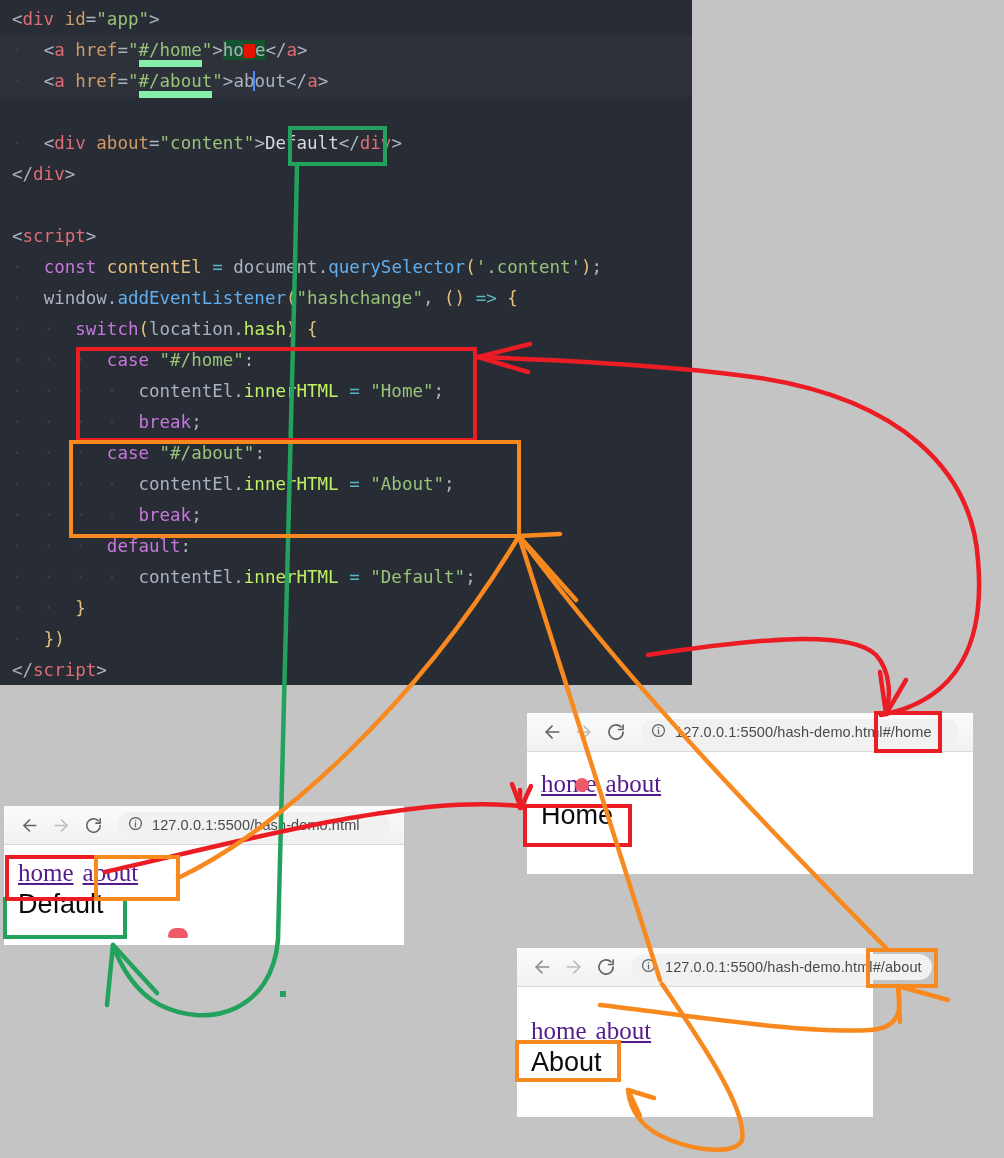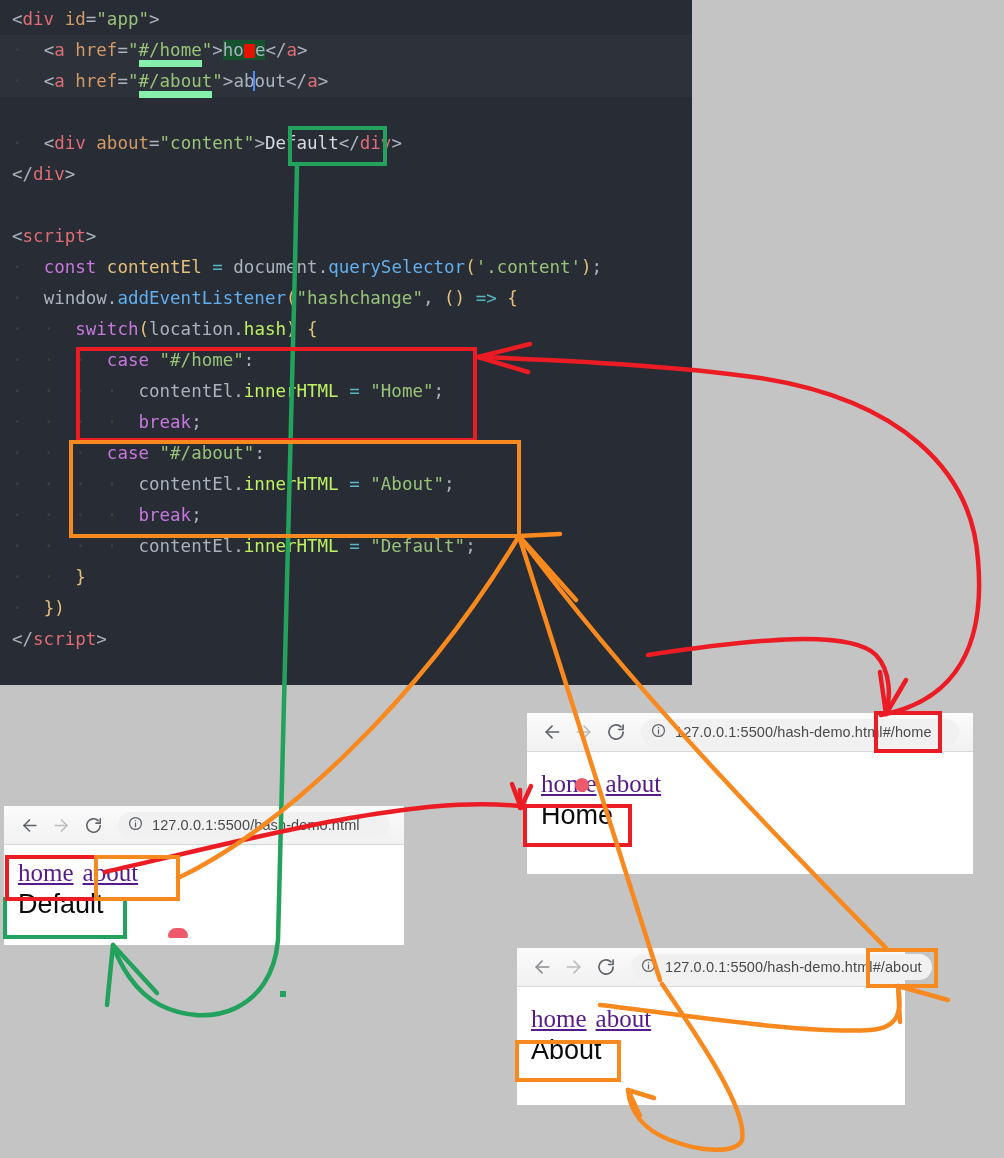--- a/index.html
+++ b/index.html
@@ -117,20 +117,21 @@
       <div class="ln"><span class="indent-guide">·&nbsp;&nbsp;·&nbsp;&nbsp;·&nbsp;&nbsp;·&nbsp;</span> <span class="t-plain">contentEl</span><span class="t-punc">.</span><span class="t-prop">innerHTML</span> <span class="t-op">=</span> <span class="t-str">"Home"</span><span class="t-punc">;</span></div>
 
       <div class="ln"><span class="indent-guide">·&nbsp;&nbsp;·&nbsp;&nbsp;·&nbsp;&nbsp;·&nbsp;</span> <span class="t-kw">break</span><span class="t-punc">;</span></div>
 
       <div class="ln"><span class="indent-guide">·&nbsp;&nbsp;·&nbsp;&nbsp;·&nbsp;</span> <span class="t-kw">case</span> <span class="t-str">"#/about"</span><span class="t-punc">:</span></div>
 
       <div class="ln"><span class="indent-guide">·&nbsp;&nbsp;·&nbsp;&nbsp;·&nbsp;&nbsp;·&nbsp;</span> <span class="t-plain">contentEl</span><span class="t-punc">.</span><span class="t-prop">innerHTML</span> <span class="t-op">=</span> <span class="t-str">"About"</span><span class="t-punc">;</span></div>
 
       <div class="ln"><span class="indent-guide">·&nbsp;&nbsp;·&nbsp;&nbsp;·&nbsp;&nbsp;·&nbsp;</span> <span class="t-kw">break</span><span class="t-punc">;</span></div>
 
+      <div class="ln"><span class="indent-guide">·&nbsp;&nbsp;·&nbsp;&nbsp;·&nbsp;</span> <span class="t-kw">default</span><span class="t-punc">:</span></div>
 
       <div class="ln"><span class="indent-guide">·&nbsp;&nbsp;·&nbsp;&nbsp;·&nbsp;&nbsp;·&nbsp;</span> <span class="t-plain">contentEl</span><span class="t-punc">.</span><span class="t-prop">innerHTML</span> <span class="t-op">=</span> <span class="t-str">"Default"</span><span class="t-punc">;</span></div>
 
       <div class="ln"><span class="indent-guide">·&nbsp;&nbsp;·&nbsp;</span> <span class="t-yellow">}</span></div>
 
       <div class="ln"><span class="indent-guide">· </span> <span class="t-yellow">}</span><span class="t-yellow">)</span></div>
 
       <div class="ln"><span class="t-punc">&lt;/</span><span class="t-tag">script</span><span class="t-punc">&gt;</span></div>
 
     </div>
@@ -213,21 +214,21 @@
     </div>
     <div class="bbody" style="height:104px;padding-top:18px;">
       <div class="navlinks">
         <a href="#">home</a><a href="#">about</a>
       </div>
       <div class="content-text">Home</div>
     </div>
   </div>
   <div class="pinkblob" style="left:575px;top:778px;width:14px;height:14px;border-radius:7px;"></div>
 
-  <div class="browser" style="left:517px;top:948px;width:388px;height:138px;">
+  <div class="browser" style="left:517px;top:948px;width:356px;height:138px;">
     <div class="bchrome">
       <div class="navbtns">
         <div class="navbtn">
           <svg width="20" height="20" viewBox="0 0 24 24" fill="none" stroke="#8a8d91" stroke-width="2" stroke-linecap="round" stroke-linejoin="round">
               <line x1="20" y1="12" x2="5" y2="12"></line>
               <polyline points="12 19 5 12 12 5"></polyline>
             </svg>
         </div>
         <div class="navbtn">
           <svg width="20" height="20" viewBox="0 0 24 24" fill="none" stroke="#bdbdbd" stroke-width="2" stroke-linecap="round" stroke-linejoin="round">
@@ -246,21 +247,21 @@
         <span>
           <svg width="15" height="15" viewBox="0 0 24 24" fill="none" stroke="#5f6368" stroke-width="2">
               <circle cx="12" cy="12" r="9.5"></circle>
               <line x1="12" y1="11" x2="12" y2="17" stroke-linecap="round"></line>
               <circle cx="12" cy="7.4" r="1.1" fill="#5f6368" stroke="none"></circle>
             </svg>
         </span>
         <span class="omnitext">127.0.0.1:5500/hash-demo.html#/about</span>
       </div>
     </div>
-    <div class="bbody" style="height:100px;padding-top:18px;">
+    <div class="bbody" style="height:100px;padding-top:30px;">
       <div class="navlinks">
         <a href="#">home</a><a href="#">about</a>
       </div>
       <div class="content-text">About</div>
     </div>
   </div>
 
   <svg class="ann" viewBox="0 0 1004 1158" xmlns="http://www.w3.org/2000/svg">
 
     <rect x="290" y="128" width="95" height="36" fill="none" stroke="#22a25c" stroke-width="4"></rect>

